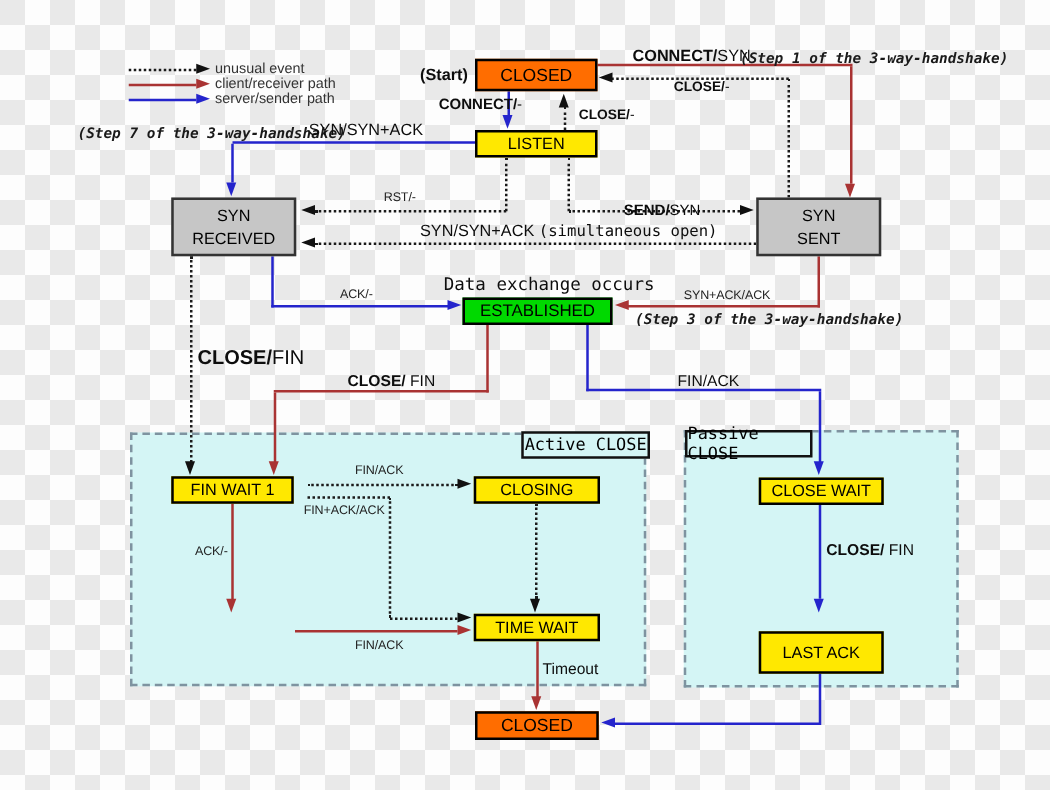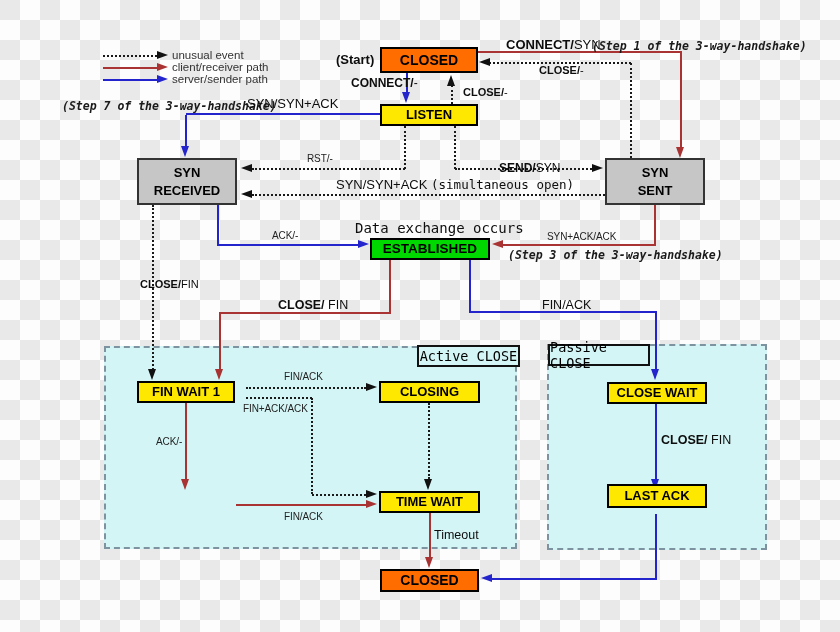--- a/index.html
+++ b/index.html
@@ -1,21 +1,21 @@
 <!DOCTYPE html>
 <html style="--orange: #ff6d00; --yellow: #ffe800; --green: #00d900; --graybox: #c6c6c6; --cyan: #d4f5f5; --red: #a93333; --blue: #2424cc;"><head>
 <meta charset="utf-8">
 <style>
   *{margin:0;padding:0;box-sizing:border-box}
   html,body{width:840px;height:632px}
   body{position:relative;font-family:"Liberation Sans",sans-serif;color:#0d0d0d}
   #canvas{position:absolute;left:0;top:0;width:840px;height:632px;overflow:hidden;
     background:conic-gradient(#fdfdfd 25%, #e9e9e9 0 50%, #fdfdfd 0 75%, #e9e9e9 0) 0 0 / 40px 40px;}
   .state{position:absolute;border:2px solid #000;display:flex;align-items:center;justify-content:center;
-    text-align:center;font-weight:bold;font-size:13px;line-height:1.35;white-space:pre-line;color:#000;z-index:5}
+    text-align:center;font-weight:normal;font-size:13px;line-height:1.35;white-space:pre-line;color:#000;z-index:5}
   .orange{background:var(--orange)} .yellow{background:var(--yellow)}
   .green{background:var(--green)} .gray{background:var(--graybox);border-color:#333}
   .region{position:absolute;background:var(--cyan);border:2px dashed #7e93a0;z-index:1}
   .rlabel{position:absolute;background:var(--cyan);border:2px solid #111;z-index:6;
     font-family:"DejaVu Sans Mono","Liberation Mono",monospace;font-size:13.5px;
     display:flex;align-items:center;justify-content:center;color:#000}
   .hl,.vl{position:absolute;z-index:3}
   .hl{height:2px}.vl{width:2px}
   .red{background:var(--red)}.blue{background:var(--blue)}
   .hd{position:absolute;height:0;border-top:2px dotted #1a1a1a;z-index:3}
@@ -115,21 +115,21 @@
   <span class="lbl sm" style="left:272px;top:230px">ACK/-</span>
 
   <div class="vl red" style="left:654px;top:205px;height:41px"></div>
   <div class="hl red" style="left:502px;top:244px;width:154px"></div>
   <div class="ar l cr" style="left:492px;top:240px"></div>
   <span class="lbl sm" style="left:547px;top:231px">SYN+ACK/ACK</span>
   <span class="lbl mono mi" style="left:508px;top:248px">(Step 3 of the 3-way-handshake)</span>
 
   <div class="vd" style="left:152px;top:205px;height:165px"></div>
   <div class="ar d ck" style="left:148px;top:369px"></div>
-  <span class="lbl" style="left:140px;top:278px;font-size:11px"><b>CLOSE/</b><span>FIN</span></span>
+  <span class="lbl" style="left:158px;top:278px;font-size:16px"><b>CLOSE/</b><span>FIN</span></span>
 
   <div class="vl red" style="left:389px;top:260px;height:54px"></div>
   <div class="hl red" style="left:219px;top:312px;width:172px"></div>
   <div class="vl red" style="left:219px;top:314px;height:56px"></div>
   <div class="ar d cr" style="left:215px;top:369px"></div>
   <span class="lbl md" style="left:278px;top:298px"><b>CLOSE/</b><span> FIN</span></span>
 
   <div class="vl blue" style="left:469px;top:260px;height:53px"></div>
   <div class="hl blue" style="left:469px;top:311px;width:188px"></div>
   <div class="vl blue" style="left:655px;top:313px;height:57px"></div>
@@ -155,21 +155,21 @@
   <span class="lbl sm" style="left:156px;top:436px">ACK/-</span>
 
   <div class="vd" style="left:428px;top:403px;height:76px"></div>
   <div class="ar d ck" style="left:424px;top:479px"></div>
 
   <div class="hl red" style="left:236px;top:504px;width:130px"></div>
   <div class="ar r cr" style="left:366px;top:500px"></div>
   <span class="lbl sm" style="left:284px;top:511px">FIN/ACK</span>
 
   <div class="state yellow" style="left:607px;top:382px;width:100px;height:22px">CLOSE WAIT</div>
-  <div class="state yellow" style="left:607px;top:484px;width:100px;height:24px">LAST ACK</div>
+  <div class="state yellow" style="left:607px;top:505px;width:100px;height:34px">LAST ACK</div>
 
   <div class="vl blue" style="left:655px;top:404px;height:75px"></div>
   <div class="ar d cb" style="left:651px;top:479px"></div>
   <span class="lbl md" style="left:661px;top:433px"><b>CLOSE/</b><span> FIN</span></span>
 
   <div class="vl red" style="left:429px;top:513px;height:46px"></div>
   <div class="ar d cr" style="left:425px;top:557px"></div>
   <span class="lbl md" style="left:434px;top:528px">Timeout</span>
 
   <div class="vl blue" style="left:655px;top:514px;height:66px"></div>

